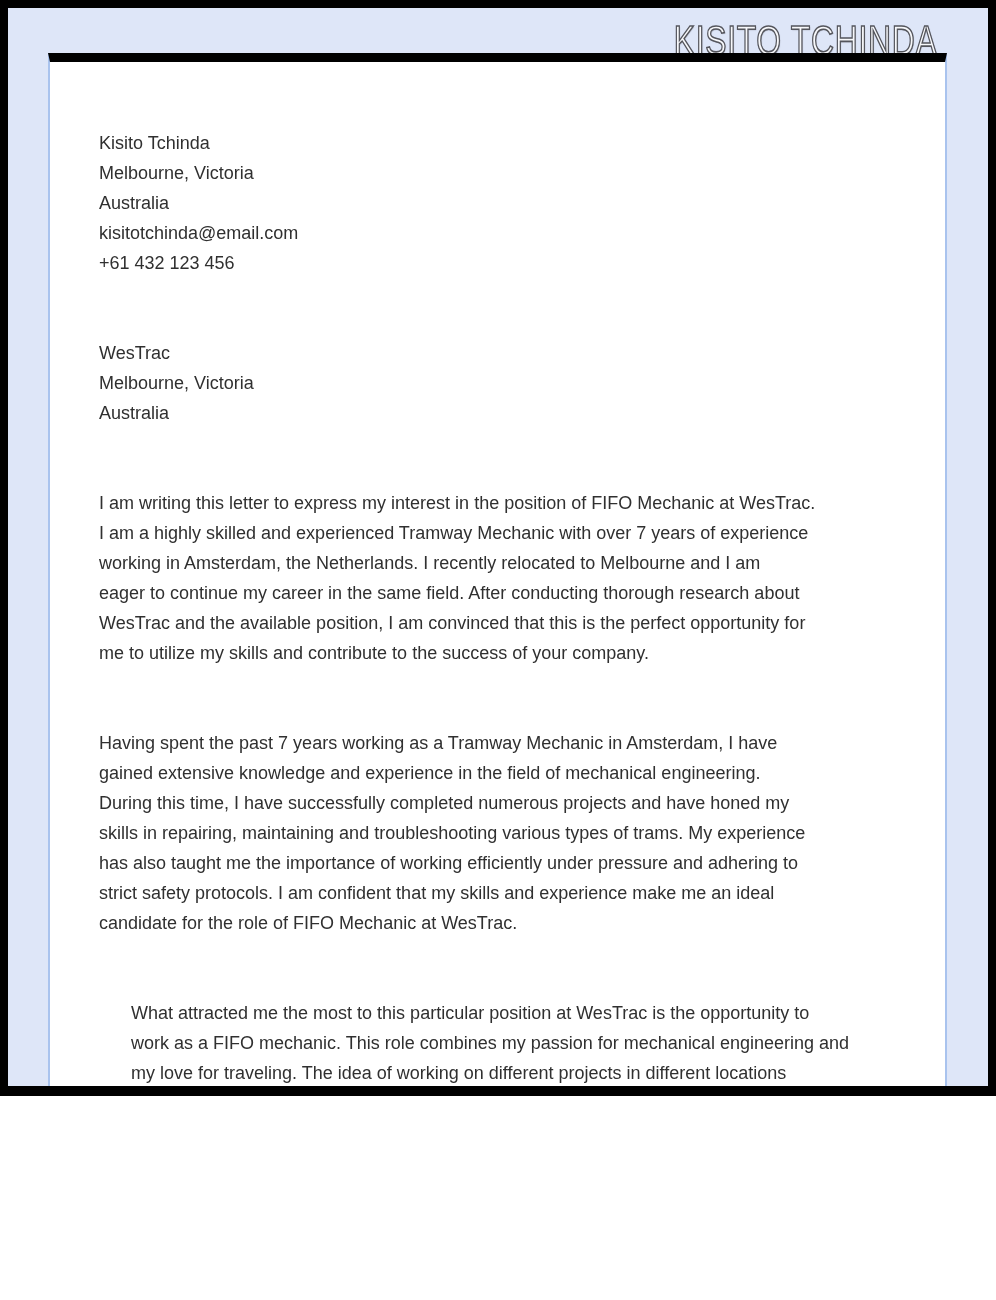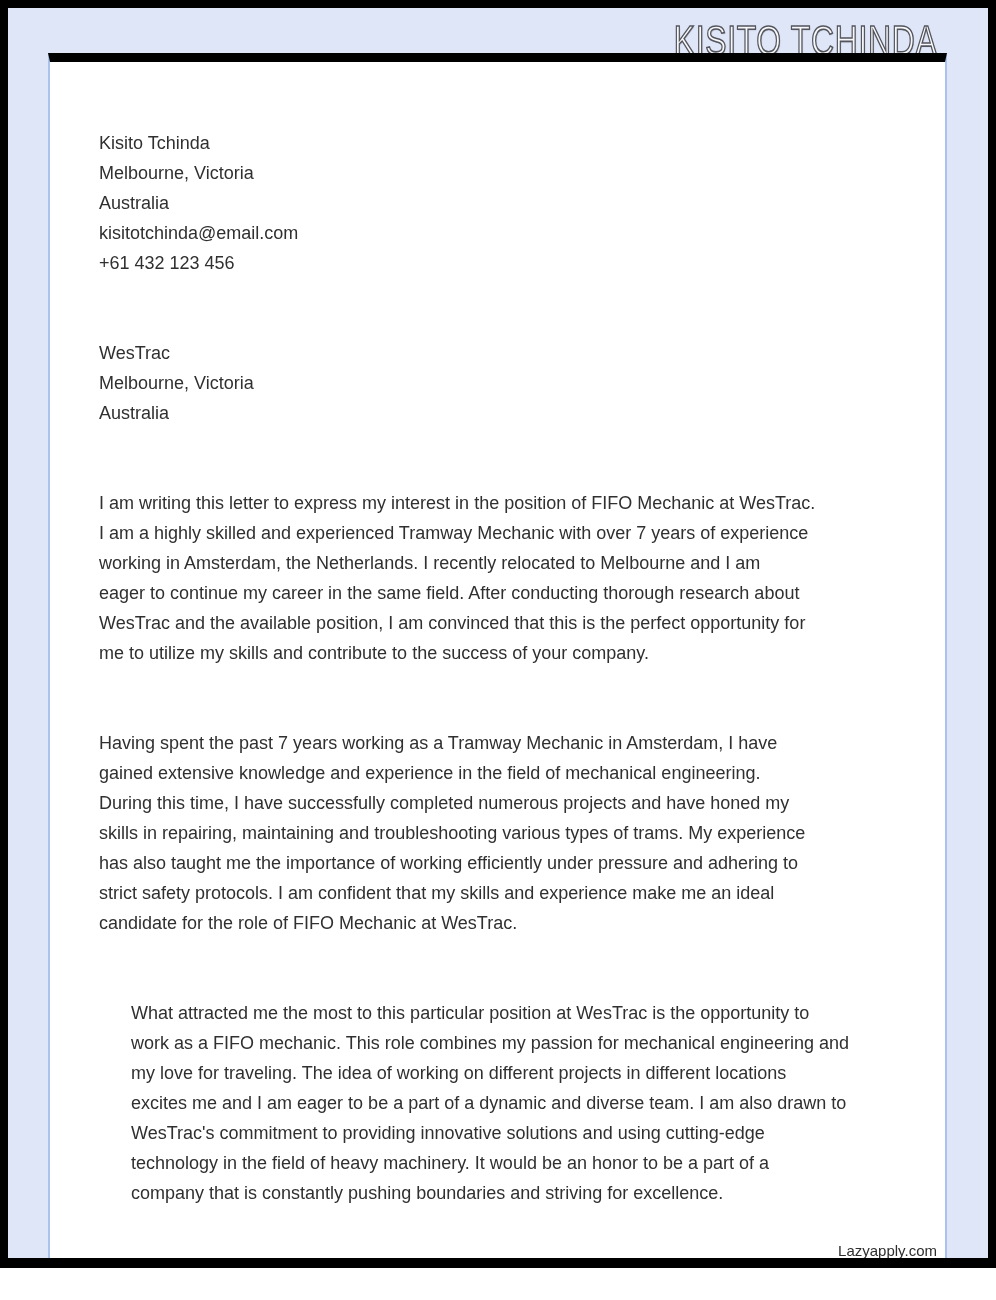--- a/index.html
+++ b/index.html
@@ -2,21 +2,21 @@
 <html><head>
 <meta charset="utf-8">
 <style>
   * { box-sizing: border-box; margin: 0; padding: 0; }
   html, body { width: 996px; height: 1300px; }
   body { font-family: "Liberation Sans", sans-serif; }
 
   .frame {
     position: relative;
     width: 996px;
-    height: 1268px;
+    height: 1096px;
     background: #dee6f8;
     border: 8px solid #000000;
     border-bottom-width: 10px;
     overflow: hidden;
   }
 
   .header-name {
     position: absolute;
     top: 10px;
     right: 51px;

